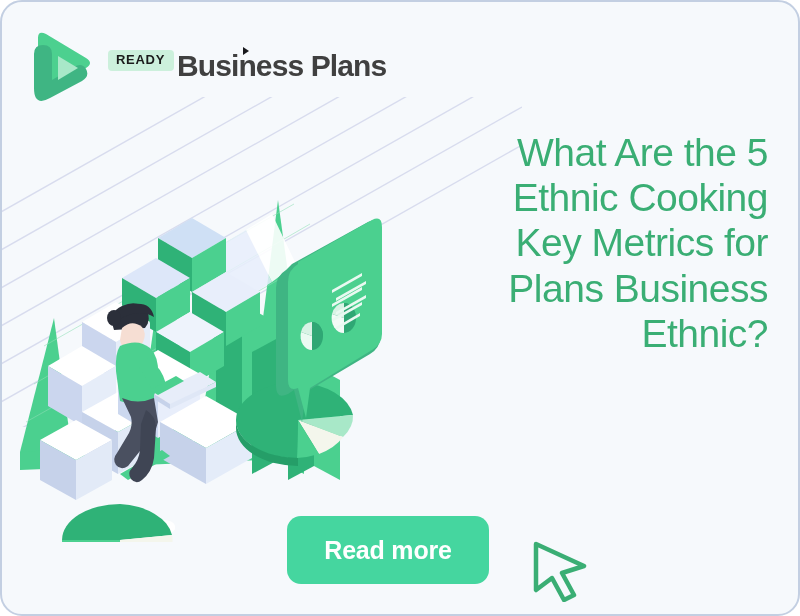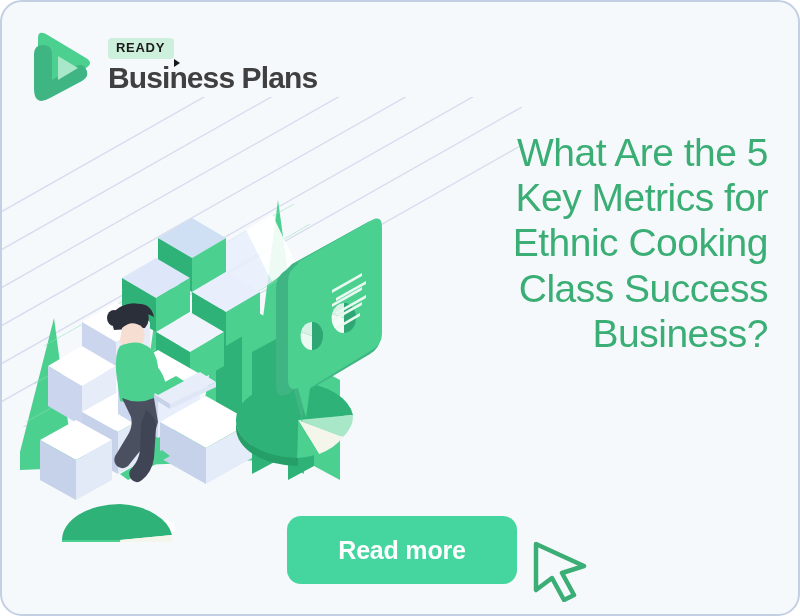--- a/index.html
+++ b/index.html
@@ -39,21 +39,21 @@
 
   
   .logo-block {
     position: absolute;
     left: 24px; top: 26px;
     display: flex;
     align-items: center;
     gap: 14px;
   }
   .logo-mark { width: 68px; height: 76px; flex: none; }
-  .logo-text { display: flex; flex-direction: column; gap: 3px; }
+  .logo-text { display: flex; flex-direction: row; gap: 3px; }
   .ready-badge {
     align-self: flex-start;
     background: #ccf0dc;
     color: #1b1b1b;
     font-size: 13px;
     font-weight: 700;
     letter-spacing: 0.7px;
     padding: 3px 9px 3px 8px;
     border-radius: 4px;
     line-height: 1.15;
@@ -87,21 +87,21 @@
     line-height: 1.16;
     font-weight: 400;
     letter-spacing: -0.5px;
   }
   .headline .ln { display: block; white-space: nowrap; }
 
   
   .cta-button {
     position: absolute;
     left: 285px; top: 514px;
-    width: 230px; height: 68px;
+    width: 202px; height: 68px;
     background: #45d69f;
     border: none;
     border-radius: 14px;
     color: #ffffff;
     font-family: "Liberation Sans", sans-serif;
     font-size: 25px;
     font-weight: 700;
     letter-spacing: -0.2px;
     cursor: pointer;
     display: flex;
@@ -294,24 +294,24 @@
       <span class="ready-badge">READY</span>
       <span class="brand-name">
         <span>Business Plans</span>
         <span class="play-dot"></span>
       </span>
     </div>
   </div>
 
   <h1 class="headline">
     <span class="ln">What Are the 5</span>
+    <span class="ln">Ethnic Cooking</span>
     <span class="ln">Key Metrics for</span>
-    <span class="ln">Ethnic Cooking</span>
-    <span class="ln">Class Success</span>
-    <span class="ln">Business?</span>
+    <span class="ln">Plans Business</span>
+    <span class="ln">Ethnic?</span>
   </h1>
 
   <button class="cta-button">Read more</button>
 
   <svg class="cursor-arrow" viewBox="0 0 62 64">
     <path d="M6 6 L54 28 L32 35 L44 57 L34 62 L22 40 L6 52 Z" fill="none" stroke="#3aae74" stroke-width="4.5" stroke-linejoin="round" stroke-linecap="round"></path>
   </svg>
 
 </div>
 

